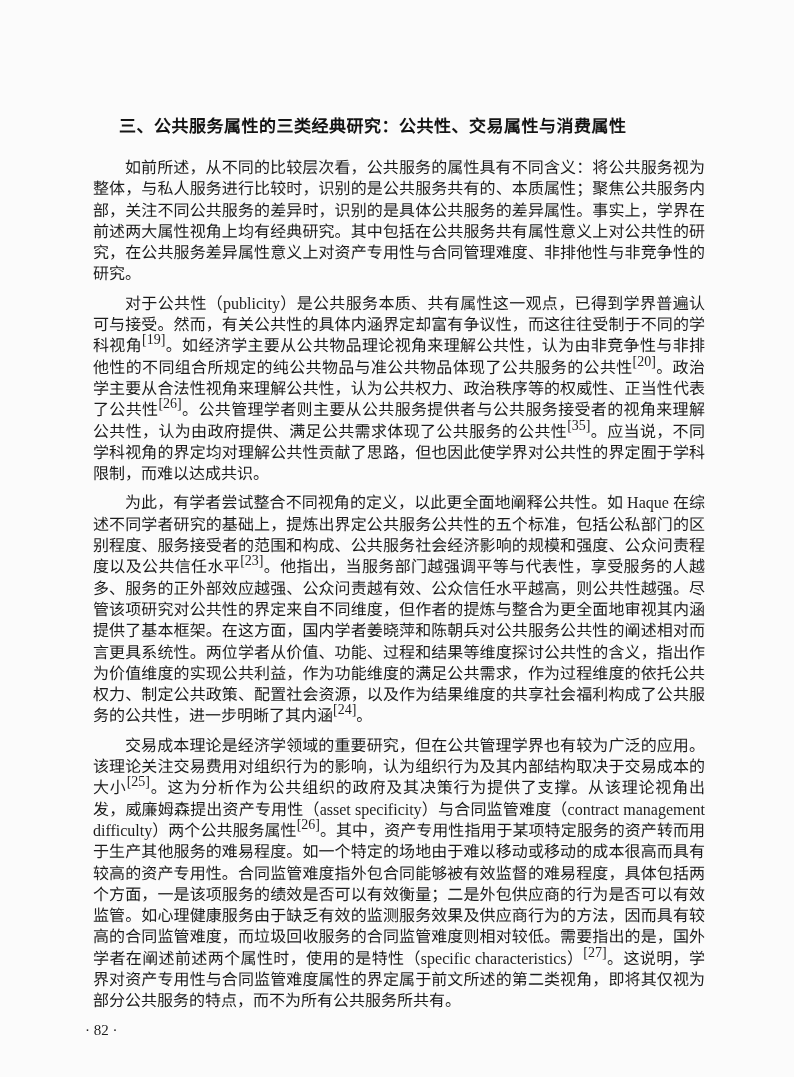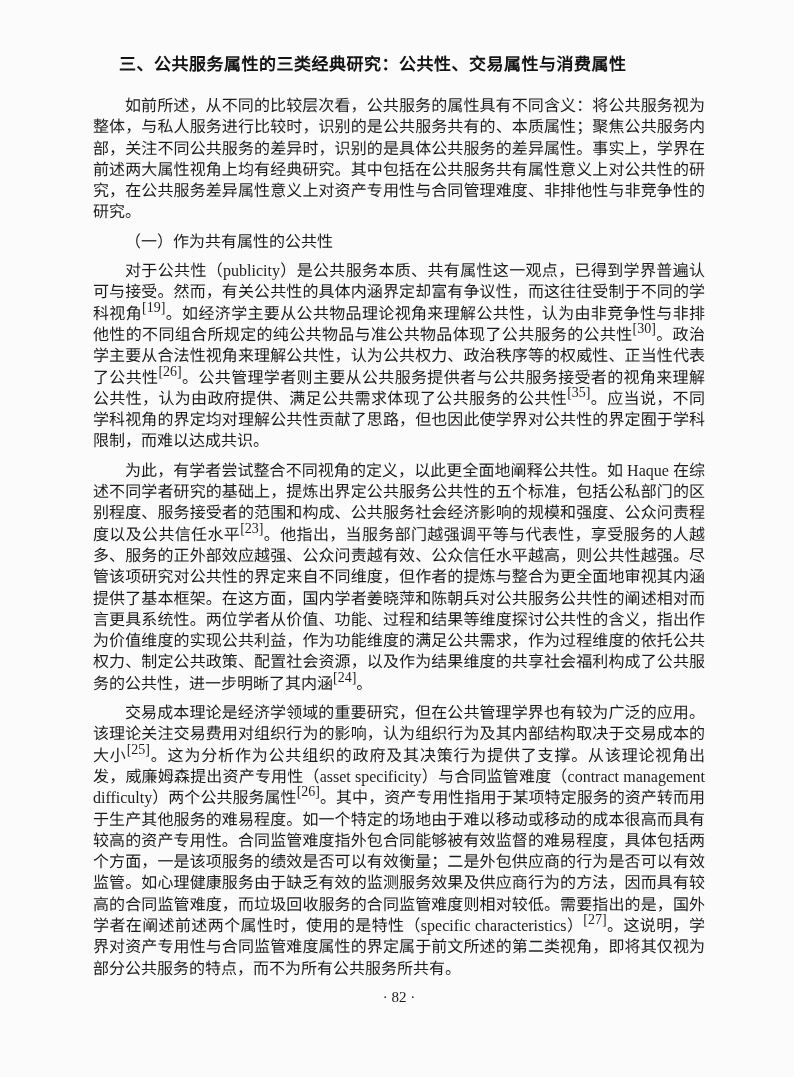--- a/index.html
+++ b/index.html
@@ -7,21 +7,21 @@
     padding: 0;
     background: #e8e8e8;
   }
   .page {
     position: relative;
     width: 794px;
     height: 1077px;
     margin: 0 auto;
     background: #fbfbfb;
     box-sizing: border-box;
-    padding: 54px 81px 0 85px;
+    padding: 116px 81px 0 85px;
     overflow: hidden;
     color: #1c1c1c;
   }
   .doc-title {
     margin: 0 0 19px 0;
     font-family: "Liberation Sans", "DejaVu Sans", sans-serif;
     font-weight: bold;
     font-size: 17px;
     line-height: 22px;
     text-indent: 2em;
@@ -49,31 +49,29 @@
     top: -0.5em;
     vertical-align: baseline;
     font-family: "Liberation Serif", "DejaVu Serif", serif;
   }
   .page-number {
     margin-top: 5px;
     font-family: "Liberation Serif", "DejaVu Serif", serif;
     font-size: 15px;
     line-height: 20px;
     color: #1c1c1c;
-    text-align: center;
   }
 </style>
 </head>
 <body>
 
 <div class="page">
   <h1 class="doc-title">三、公共服务属性的三类经典研究：公共性、交易属性与消费属性</h1>
 
   <div class="doc-body">
       <p class="para">如前所述，从不同的比较层次看，公共服务的属性具有不同含义：将公共服务视为整体，与私人服务进行比较时，识别的是公共服务共有的、本质属性；聚焦公共服务内部，关注不同公共服务的差异时，识别的是具体公共服务的差异属性。事实上，学界在前述两大属性视角上均有经典研究。其中包括在公共服务共有属性意义上对公共性的研究，在公共服务差异属性意义上对资产专用性与合同管理难度、非排他性与非竞争性的研究。</p>
-      <p class="subheading">（一）作为共有属性的公共性</p>
-      <p class="para">对于公共性（publicity）是公共服务本质、共有属性这一观点，已得到学界普遍认可与接受。然而，有关公共性的具体内涵界定却富有争议性，而这往往受制于不同的学科视角<sup>[19]</sup>。如经济学主要从公共物品理论视角来理解公共性，认为由非竞争性与非排他性的不同组合所规定的纯公共物品与准公共物品体现了公共服务的公共性<sup>[30]</sup>。政治学主要从合法性视角来理解公共性，认为公共权力、政治秩序等的权威性、正当性代表了公共性<sup>[26]</sup>。公共管理学者则主要从公共服务提供者与公共服务接受者的视角来理解公共性，认为由政府提供、满足公共需求体现了公共服务的公共性<sup>[35]</sup>。应当说，不同学科视角的界定均对理解公共性贡献了思路，但也因此使学界对公共性的界定囿于学科限制，而难以达成共识。</p>
+      <p class="para">对于公共性（publicity）是公共服务本质、共有属性这一观点，已得到学界普遍认可与接受。然而，有关公共性的具体内涵界定却富有争议性，而这往往受制于不同的学科视角<sup>[19]</sup>。如经济学主要从公共物品理论视角来理解公共性，认为由非竞争性与非排他性的不同组合所规定的纯公共物品与准公共物品体现了公共服务的公共性<sup>[20]</sup>。政治学主要从合法性视角来理解公共性，认为公共权力、政治秩序等的权威性、正当性代表了公共性<sup>[26]</sup>。公共管理学者则主要从公共服务提供者与公共服务接受者的视角来理解公共性，认为由政府提供、满足公共需求体现了公共服务的公共性<sup>[35]</sup>。应当说，不同学科视角的界定均对理解公共性贡献了思路，但也因此使学界对公共性的界定囿于学科限制，而难以达成共识。</p>
       <p class="para">为此，有学者尝试整合不同视角的定义，以此更全面地阐释公共性。如 Haque 在综述不同学者研究的基础上，提炼出界定公共服务公共性的五个标准，包括公私部门的区别程度、服务接受者的范围和构成、公共服务社会经济影响的规模和强度、公众问责程度以及公共信任水平<sup>[23]</sup>。他指出，当服务部门越强调平等与代表性，享受服务的人越多、服务的正外部效应越强、公众问责越有效、公众信任水平越高，则公共性越强。尽管该项研究对公共性的界定来自不同维度，但作者的提炼与整合为更全面地审视其内涵提供了基本框架。在这方面，国内学者姜晓萍和陈朝兵对公共服务公共性的阐述相对而言更具系统性。两位学者从价值、功能、过程和结果等维度探讨公共性的含义，指出作为价值维度的实现公共利益，作为功能维度的满足公共需求，作为过程维度的依托公共权力、制定公共政策、配置社会资源，以及作为结果维度的共享社会福利构成了公共服务的公共性，进一步明晰了其内涵<sup>[24]</sup>。</p>
       <p class="para">交易成本理论是经济学领域的重要研究，但在公共管理学界也有较为广泛的应用。该理论关注交易费用对组织行为的影响，认为组织行为及其内部结构取决于交易成本的大小<sup>[25]</sup>。这为分析作为公共组织的政府及其决策行为提供了支撑。从该理论视角出发，威廉姆森提出资产专用性（asset specificity）与合同监管难度（contract management difficulty）两个公共服务属性<sup>[26]</sup>。其中，资产专用性指用于某项特定服务的资产转而用于生产其他服务的难易程度。如一个特定的场地由于难以移动或移动的成本很高而具有较高的资产专用性。合同监管难度指外包合同能够被有效监督的难易程度，具体包括两个方面，一是该项服务的绩效是否可以有效衡量；二是外包供应商的行为是否可以有效监管。如心理健康服务由于缺乏有效的监测服务效果及供应商行为的方法，因而具有较高的合同监管难度，而垃圾回收服务的合同监管难度则相对较低。需要指出的是，国外学者在阐述前述两个属性时，使用的是特性（specific characteristics）<sup>[27]</sup>。这说明，学界对资产专用性与合同监管难度属性的界定属于前文所述的第二类视角，即将其仅视为部分公共服务的特点，而不为所有公共服务所共有。</p>
     </div>
 
   <div class="page-number">· 82 ·</div>
 </div>
 
 </body></html>

